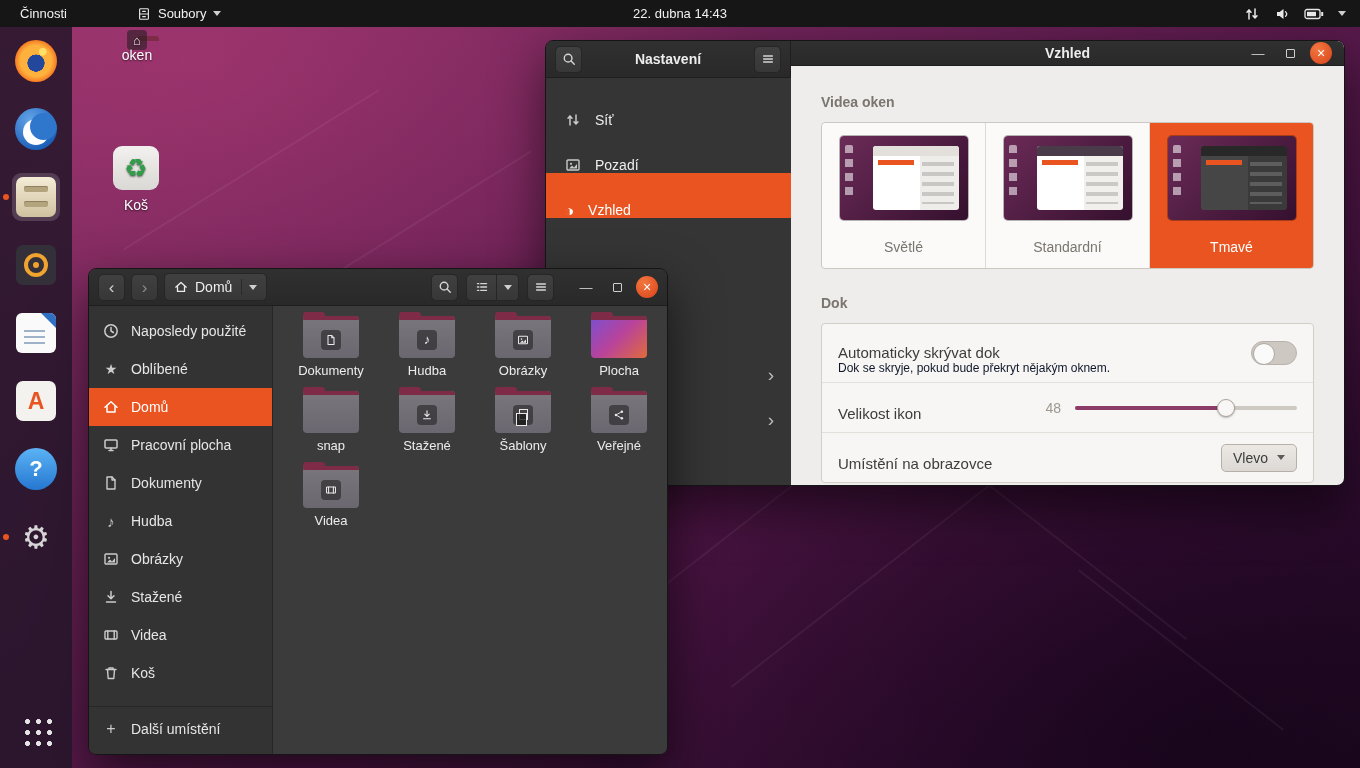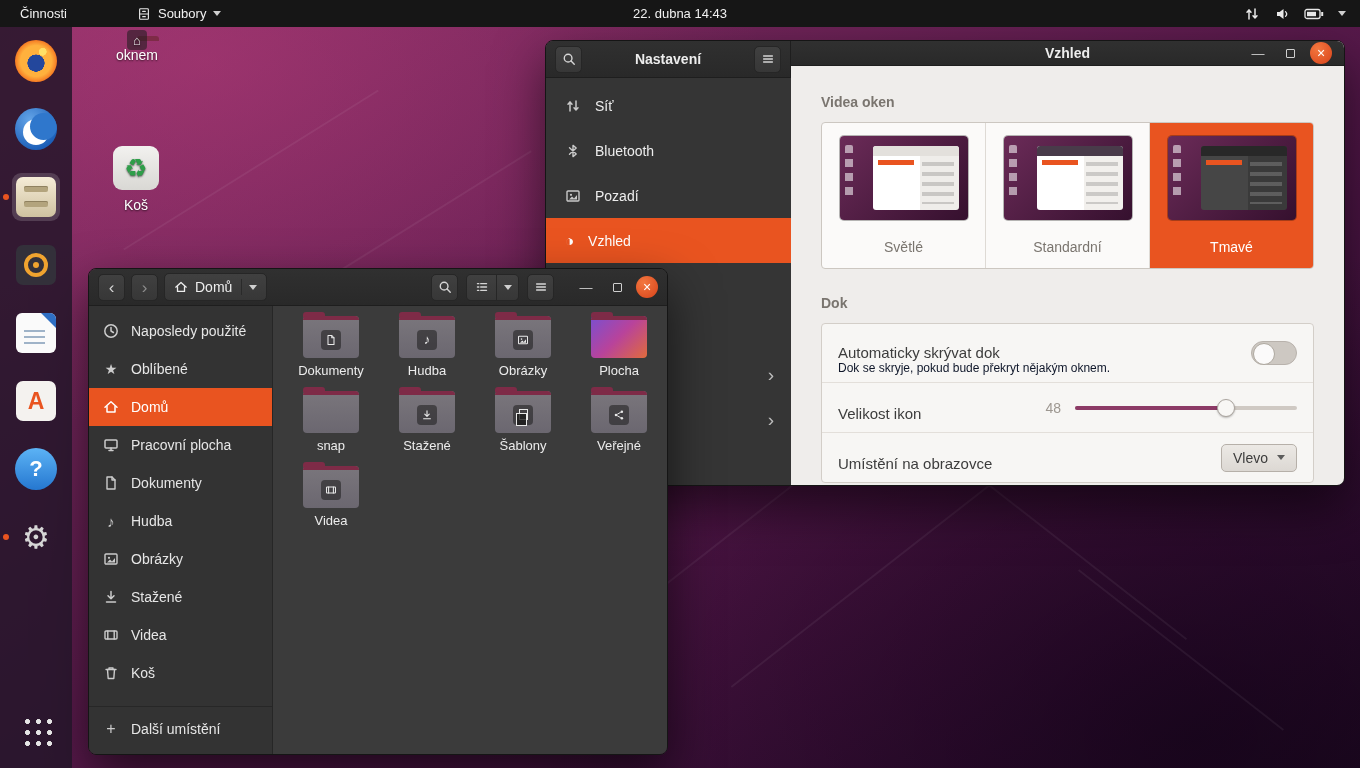--- a/index.html
+++ b/index.html
@@ -113,21 +113,21 @@
     width:22px; height:22px; font-size:14px; }
   .win-title { font-weight:bold; font-size:14px; }
 
   
   .settings-window { position:absolute; left:545px; top:40px; width:800px; height:446px; z-index:5;
     display:flex; border-radius:8px; overflow:hidden; border:1px solid #151515;
     box-shadow:0 20px 50px rgba(0,0,0,.55); }
   .s-side { width:245px; background:#353535; display:flex; flex-direction:column; position:relative; }
   .s-side .titlebar { justify-content:space-between; padding:0 9px; border-right:1px solid #1e1e1e; }
   .s-rows { padding-top:5px; }
-  .s-row { height:45px; display:flex; align-items:center; gap:14px; padding:0 19px;
+  .s-row { height:45px; display:flex; align-items:flex-end; gap:14px; padding:0 19px;
     color:#ededed; font-size:14px; }
   .s-row .ic, .s-row .glyph { color:#c9c9c9; }
   .s-row.selected { background:#E95420; color:#fff; }
   .s-row.selected .ic, .s-row.selected .glyph { color:#fff; }
   .s-chevron { position:absolute; right:17px; color:#bdbdbd; font-size:19px; line-height:1; }
   .s-main { flex:1; background:#efedeb; display:flex; flex-direction:column; }
   .s-main .titlebar { position:relative; justify-content:flex-end; gap:8px; padding:0 12px; }
   .s-main .win-title { position:absolute; left:50%; transform:translateX(-50%); }
   .s-content { flex:1; padding:28px 30px; color:#3c3c3c; }
   .sec-title { font-weight:bold; font-size:14px; color:#7a756f; margin-bottom:12px; }
@@ -297,21 +297,21 @@
     <span class="wl" style="left:1020px;top:300px;height:420px;transform:rotate(-52deg)"></span>
     <span class="wl" style="left:1180px;top:520px;height:260px;transform:rotate(-52deg)"></span>
   </div>
 
   <div class="desktop-icon" style="left:98px;top:40px">
     <span class="yfolder" style="width:52px;height:40px">
       <span class="emb">
           <span class="glyph">⌂</span>
         </span>
     </span>
-    <div class="lbl">oknem</div>
+    <div class="lbl">oken</div>
   </div>
   <div class="desktop-icon" style="left:97px;top:146px">
     <span class="kos-icon">
         <span class="glyph">♻</span>
       </span>
     <div class="lbl">Koš</div>
   </div>
 
   <div class="settings-window">
     <div class="s-side">
@@ -327,26 +327,20 @@
               <use href="#i-burger"></use>
             </svg>
           </span>
       </div>
       <div class="s-rows">
         <div class="s-row">
           <svg class="ic">
               <use href="#i-net"></use>
             </svg>
           <span>Síť</span>
-        </div>
-        <div class="s-row">
-          <svg class="ic">
-              <use href="#i-bt"></use>
-            </svg>
-          <span>Bluetooth</span>
         </div>
         <div class="s-row">
           <svg class="ic">
               <use href="#i-pic"></use>
             </svg>
           <span>Pozadí</span>
         </div>
         <div class="s-row selected">
           <span class="glyph" style="font-size:15px">◑</span>
           <span>Vzhled</span>

